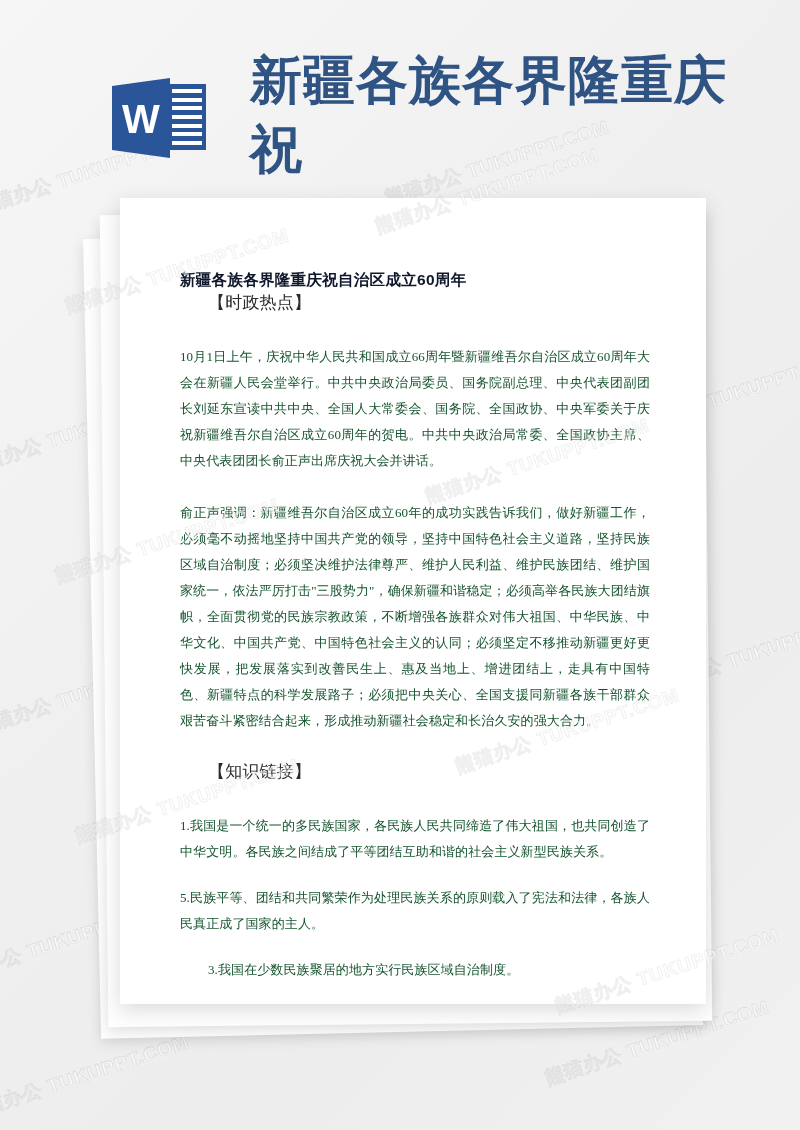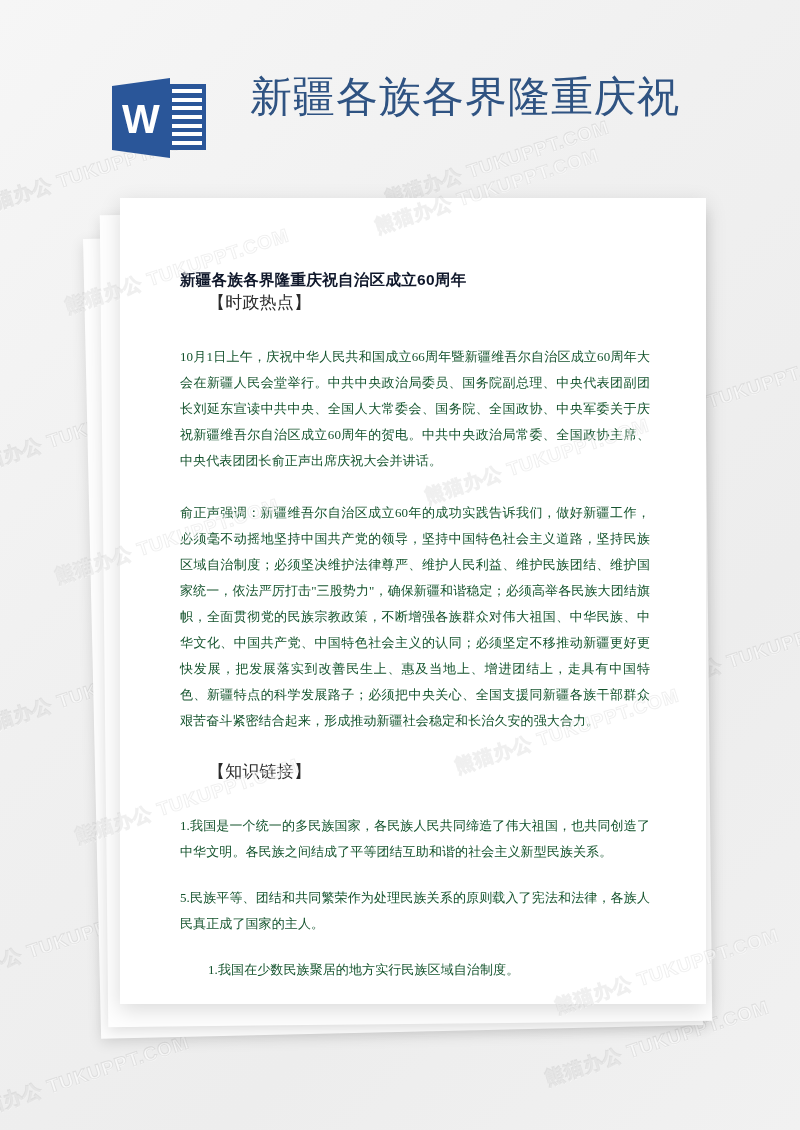--- a/index.html
+++ b/index.html
@@ -68,26 +68,26 @@
     position:absolute; left:56px; top:12px;
     width:38px; height:66px;
     background:#2a5699;
     padding:5px 4px;
     display:flex; flex-direction:column; justify-content:space-between;
   }
   .wi-doc i { display:block; height:4px; background:#ffffff; }
 
   .doc-title {
     position:absolute;
-    left:250px; top:24px;
+    left:250px; top:0;
     width:500px;
     color:#2f5382;
     font-family:"Liberation Serif", serif;
-    font-weight:400;
-    font-size:42px;
+    font-weight:700;
+    font-size:52px;
     line-height:1.33;
     letter-spacing:1px;
   }
 
   
   .paper-back2 {
     position:absolute; z-index:2;
     left:92px; top:232px;
     width:602px; height:800px;
     background:#fdfdfd;
@@ -189,21 +189,21 @@
 
   <div class="paper">
     <div class="paper-inner">
       <div class="d-title">新疆各族各界隆重庆祝自治区成立60周年</div>
       <div class="d-tag">【时政热点】</div>
       <div class="d-para">10月1日上午，庆祝中华人民共和国成立66周年暨新疆维吾尔自治区成立60周年大会在新疆人民会堂举行。中共中央政治局委员、国务院副总理、中央代表团副团长刘延东宣读中共中央、全国人大常委会、国务院、全国政协、中央军委关于庆祝新疆维吾尔自治区成立60周年的贺电。中共中央政治局常委、全国政协主席、中央代表团团长俞正声出席庆祝大会并讲话。</div>
       <div class="d-para">俞正声强调：新疆维吾尔自治区成立60年的成功实践告诉我们，做好新疆工作，必须毫不动摇地坚持中国共产党的领导，坚持中国特色社会主义道路，坚持民族区域自治制度；必须坚决维护法律尊严、维护人民利益、维护民族团结、维护国家统一，依法严厉打击"三股势力"，确保新疆和谐稳定；必须高举各民族大团结旗帜，全面贯彻党的民族宗教政策，不断增强各族群众对伟大祖国、中华民族、中华文化、中国共产党、中国特色社会主义的认同；必须坚定不移推动新疆更好更快发展，把发展落实到改善民生上、惠及当地上、增进团结上，走具有中国特色、新疆特点的科学发展路子；必须把中央关心、全国支援同新疆各族干部群众艰苦奋斗紧密结合起来，形成推动新疆社会稳定和长治久安的强大合力。</div>
       <div class="d-tag">【知识链接】</div>
       <div class="d-para tight">1.我国是一个统一的多民族国家，各民族人民共同缔造了伟大祖国，也共同创造了中华文明。各民族之间结成了平等团结互助和谐的社会主义新型民族关系。</div>
       <div class="d-para tight">5.民族平等、团结和共同繁荣作为处理民族关系的原则载入了宪法和法律，各族人民真正成了国家的主人。</div>
-      <div class="d-para tight indent">1.我国在少数民族聚居的地方实行民族区域自治制度。</div>
+      <div class="d-para tight indent">3.我国在少数民族聚居的地方实行民族区域自治制度。</div>
     </div>
 
     <div class="paper-wm">
       <div class="wm on-paper" style="left:-60px; top:60px;">熊猫办公 TUKUPPT.COM</div>
       <div class="wm on-paper" style="left:250px; top:-20px;">熊猫办公 TUKUPPT.COM</div>
       <div class="wm on-paper" style="left:-70px; top:330px;">熊猫办公 TUKUPPT.COM</div>
       <div class="wm on-paper" style="left:300px; top:250px;">熊猫办公 TUKUPPT.COM</div>
       <div class="wm on-paper" style="left:-50px; top:590px;">熊猫办公 TUKUPPT.COM</div>
       <div class="wm on-paper" style="left:330px; top:520px;">熊猫办公 TUKUPPT.COM</div>
       <div class="wm on-paper" style="left:430px; top:760px;">熊猫办公 TUKUPPT.COM</div>

